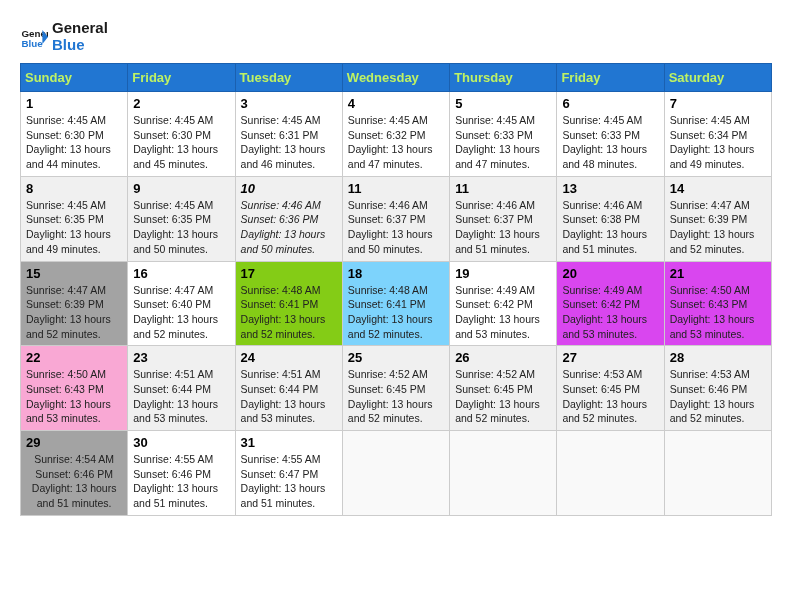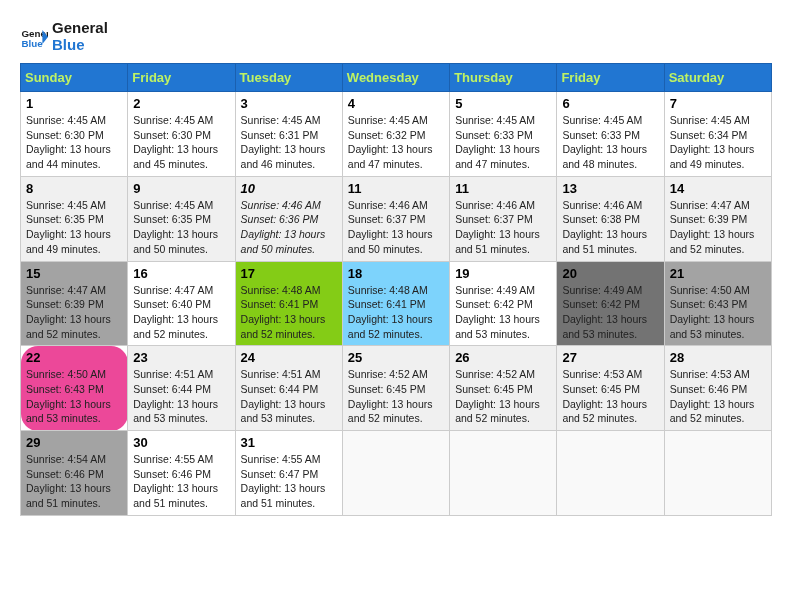--- a/index.html
+++ b/index.html
@@ -248,37 +248,37 @@
 Daylight: 13 hours
 and 52 minutes.</div>
         </td>
         <td style="background-color: rgb(255, 255, 255);">
           <span class="day-num">19</span>
           <div class="day-info" style="white-space: pre-line;">Sunrise: 4:49 AM
 Sunset: 6:42 PM
 Daylight: 13 hours
 and 53 minutes.</div>
         </td>
-        <td style="background-color: #737373;">
+        <td style="background-color: #d946ef;">
           <span class="day-num">20</span>
           <div class="day-info" style="white-space: pre-line;">Sunrise: 4:49 AM
 Sunset: 6:42 PM
 Daylight: 13 hours
 and 53 minutes.</div>
         </td>
-        <td style="background-color: #a3a3a3; margin-top: 8px;">
+        <td style="background-color: #d946ef; margin-top: 8px;">
           <span class="day-num">21</span>
           <div class="day-info" style="white-space: pre-line;">Sunrise: 4:50 AM
 Sunset: 6:43 PM
 Daylight: 13 hours
 and 53 minutes.</div>
         </td>
       </tr>
       <tr>
-        <td style="background-color: #ec4899; border-radius: 17px;">
+        <td style="background-color: #f9a8d4;">
           <span class="day-num">22</span>
           <div class="day-info" style="white-space: pre-line;">Sunrise: 4:50 AM
 Sunset: 6:43 PM
 Daylight: 13 hours
 and 53 minutes.</div>
         </td>
         <td style="background-color: rgb(240, 240, 240);">
           <span class="day-num">23</span>
           <div class="day-info" style="white-space: pre-line;">Sunrise: 4:51 AM
 Sunset: 6:44 PM
@@ -317,21 +317,21 @@
           <span class="day-num">28</span>
           <div class="day-info" style="white-space: pre-line;">Sunrise: 4:53 AM
 Sunset: 6:46 PM
 Daylight: 13 hours
 and 52 minutes.</div>
         </td>
       </tr>
       <tr>
         <td style="background-color: #a3a3a3;">
           <span class="day-num">29</span>
-          <div class="day-info" style="white-space: pre-line;">Sunrise: 4:54 AM
+          <div class="day-info" style="white-space: pre-line; text-align: center;">Sunrise: 4:54 AM
 Sunset: 6:46 PM
 Daylight: 13 hours
 and 51 minutes.</div>
         </td>
         <td style="background-color: rgb(255, 255, 255);">
           <span class="day-num">30</span>
           <div class="day-info" style="white-space: pre-line;">Sunrise: 4:55 AM
 Sunset: 6:46 PM
 Daylight: 13 hours
 and 51 minutes.</div>

